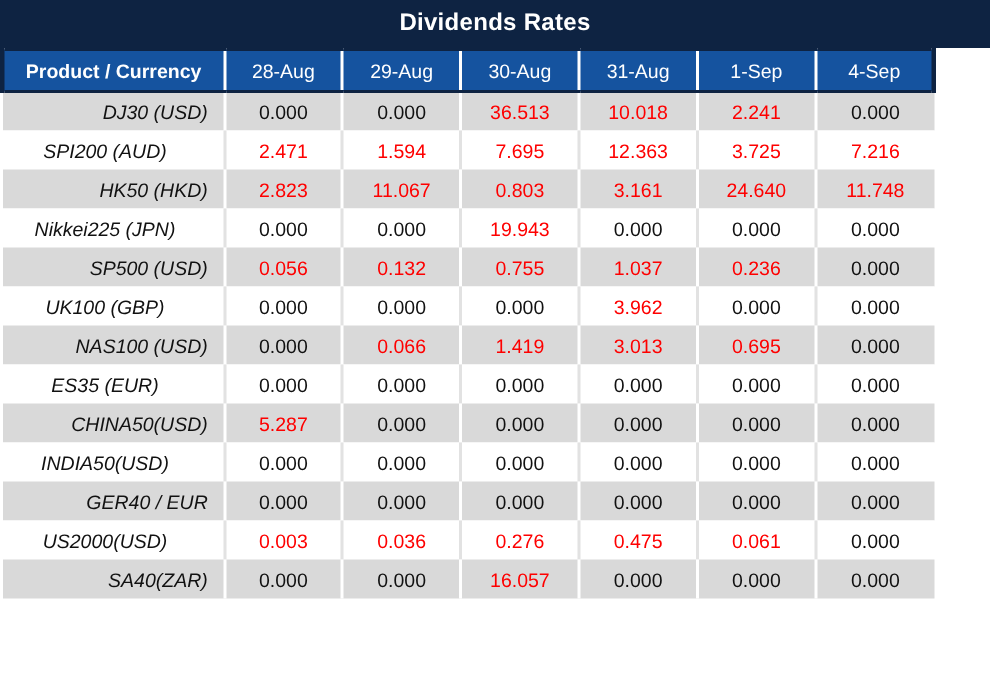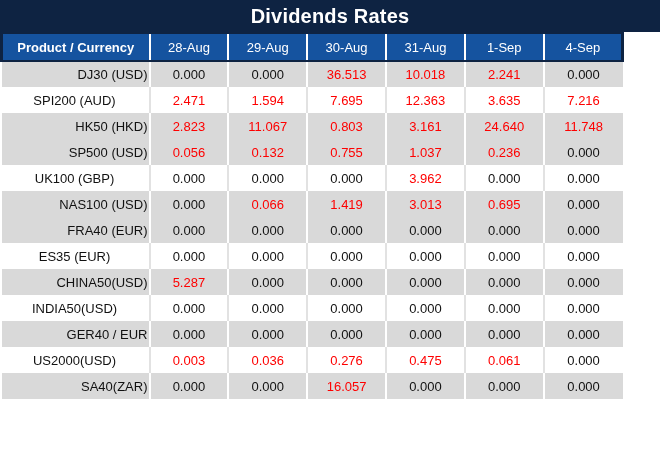--- a/index.html
+++ b/index.html
@@ -11,21 +11,21 @@
     background: #ffffff;
     font-family: "Liberation Sans", sans-serif;
     overflow: hidden;
   }
   .wrap { width: 660px; }
 
   .title-bar {
     height: 32px;
     background: var(--title-bg, #0e2342);
     color: var(--header-text, #ffffff);
-    font-size: 20px;
+    font-size: 16px;
     font-weight: bold;
     display: flex;
     align-items: center;
     justify-content: center;
     letter-spacing: 0.2px;
   }
 
   table {
     width: 624px;
     border-collapse: collapse;
@@ -54,21 +54,22 @@
   tbody td {
     height: 26px;
     padding: 0;
     font-size: 13px;
     text-align: center;
     color: var(--value-black, #111111);
     white-space: nowrap;
   }
   tbody td.product-cell {
     text-align: right;
-    padding-right: 1px;
+    padding-right: 10px;
+    font-style: italic;
   }
   tr.row-gray td { background: var(--row-alt-bg, #d9d9d9); }
   tr.row-gray td + td { border-left: 2px solid #ffffff; }
   tr.row-white td { background: var(--row-bg, #ffffff); text-align: center; }
   tr.row-white td + td { border-left: 2px solid var(--light-divider, #e2e2e2); margin-left: 24px; }
   tbody td.red { color: var(--value-red, #fe0000); }
 </style>
 </head>
 <body>
 
@@ -105,32 +106,41 @@
           <td class="value-cell red">10.018</td>
           <td class="value-cell red">2.241</td>
           <td class="value-cell">0.000</td>
         </tr>
         <tr class="row-white">
           <td class="product-cell">SPI200 (AUD)</td>
           <td class="value-cell red">2.471</td>
           <td class="value-cell red">1.594</td>
           <td class="value-cell red">7.695</td>
           <td class="value-cell red">12.363</td>
-          <td class="value-cell red">3.635</td>
+          <td class="value-cell red">3.725</td>
           <td class="value-cell red">7.216</td>
         </tr>
         <tr class="row-gray">
           <td class="product-cell">HK50 (HKD)</td>
           <td class="value-cell red">2.823</td>
           <td class="value-cell red">11.067</td>
           <td class="value-cell red">0.803</td>
           <td class="value-cell red">3.161</td>
           <td class="value-cell red">24.640</td>
           <td class="value-cell red">11.748</td>
         </tr>
+        <tr class="row-white">
+          <td class="product-cell">Nikkei225 (JPN)</td>
+          <td class="value-cell">0.000</td>
+          <td class="value-cell">0.000</td>
+          <td class="value-cell red">19.943</td>
+          <td class="value-cell">0.000</td>
+          <td class="value-cell">0.000</td>
+          <td class="value-cell">0.000</td>
+        </tr>
         <tr class="row-gray">
           <td class="product-cell">SP500 (USD)</td>
           <td class="value-cell red">0.056</td>
           <td class="value-cell red">0.132</td>
           <td class="value-cell red">0.755</td>
           <td class="value-cell red">1.037</td>
           <td class="value-cell red">0.236</td>
           <td class="value-cell">0.000</td>
         </tr>
         <tr class="row-white">
@@ -144,29 +154,20 @@
         </tr>
         <tr class="row-gray">
           <td class="product-cell">NAS100 (USD)</td>
           <td class="value-cell">0.000</td>
           <td class="value-cell red">0.066</td>
           <td class="value-cell red">1.419</td>
           <td class="value-cell red">3.013</td>
           <td class="value-cell red">0.695</td>
           <td class="value-cell">0.000</td>
         </tr>
-        <tr class="row-gray">
-          <td class="product-cell">FRA40 (EUR)</td>
-          <td class="value-cell">0.000</td>
-          <td class="value-cell">0.000</td>
-          <td class="value-cell">0.000</td>
-          <td class="value-cell">0.000</td>
-          <td class="value-cell">0.000</td>
-          <td class="value-cell">0.000</td>
-        </tr>
         <tr class="row-white">
           <td class="product-cell">ES35 (EUR)</td>
           <td class="value-cell">0.000</td>
           <td class="value-cell">0.000</td>
           <td class="value-cell">0.000</td>
           <td class="value-cell">0.000</td>
           <td class="value-cell">0.000</td>
           <td class="value-cell">0.000</td>
         </tr>
         <tr class="row-gray">

